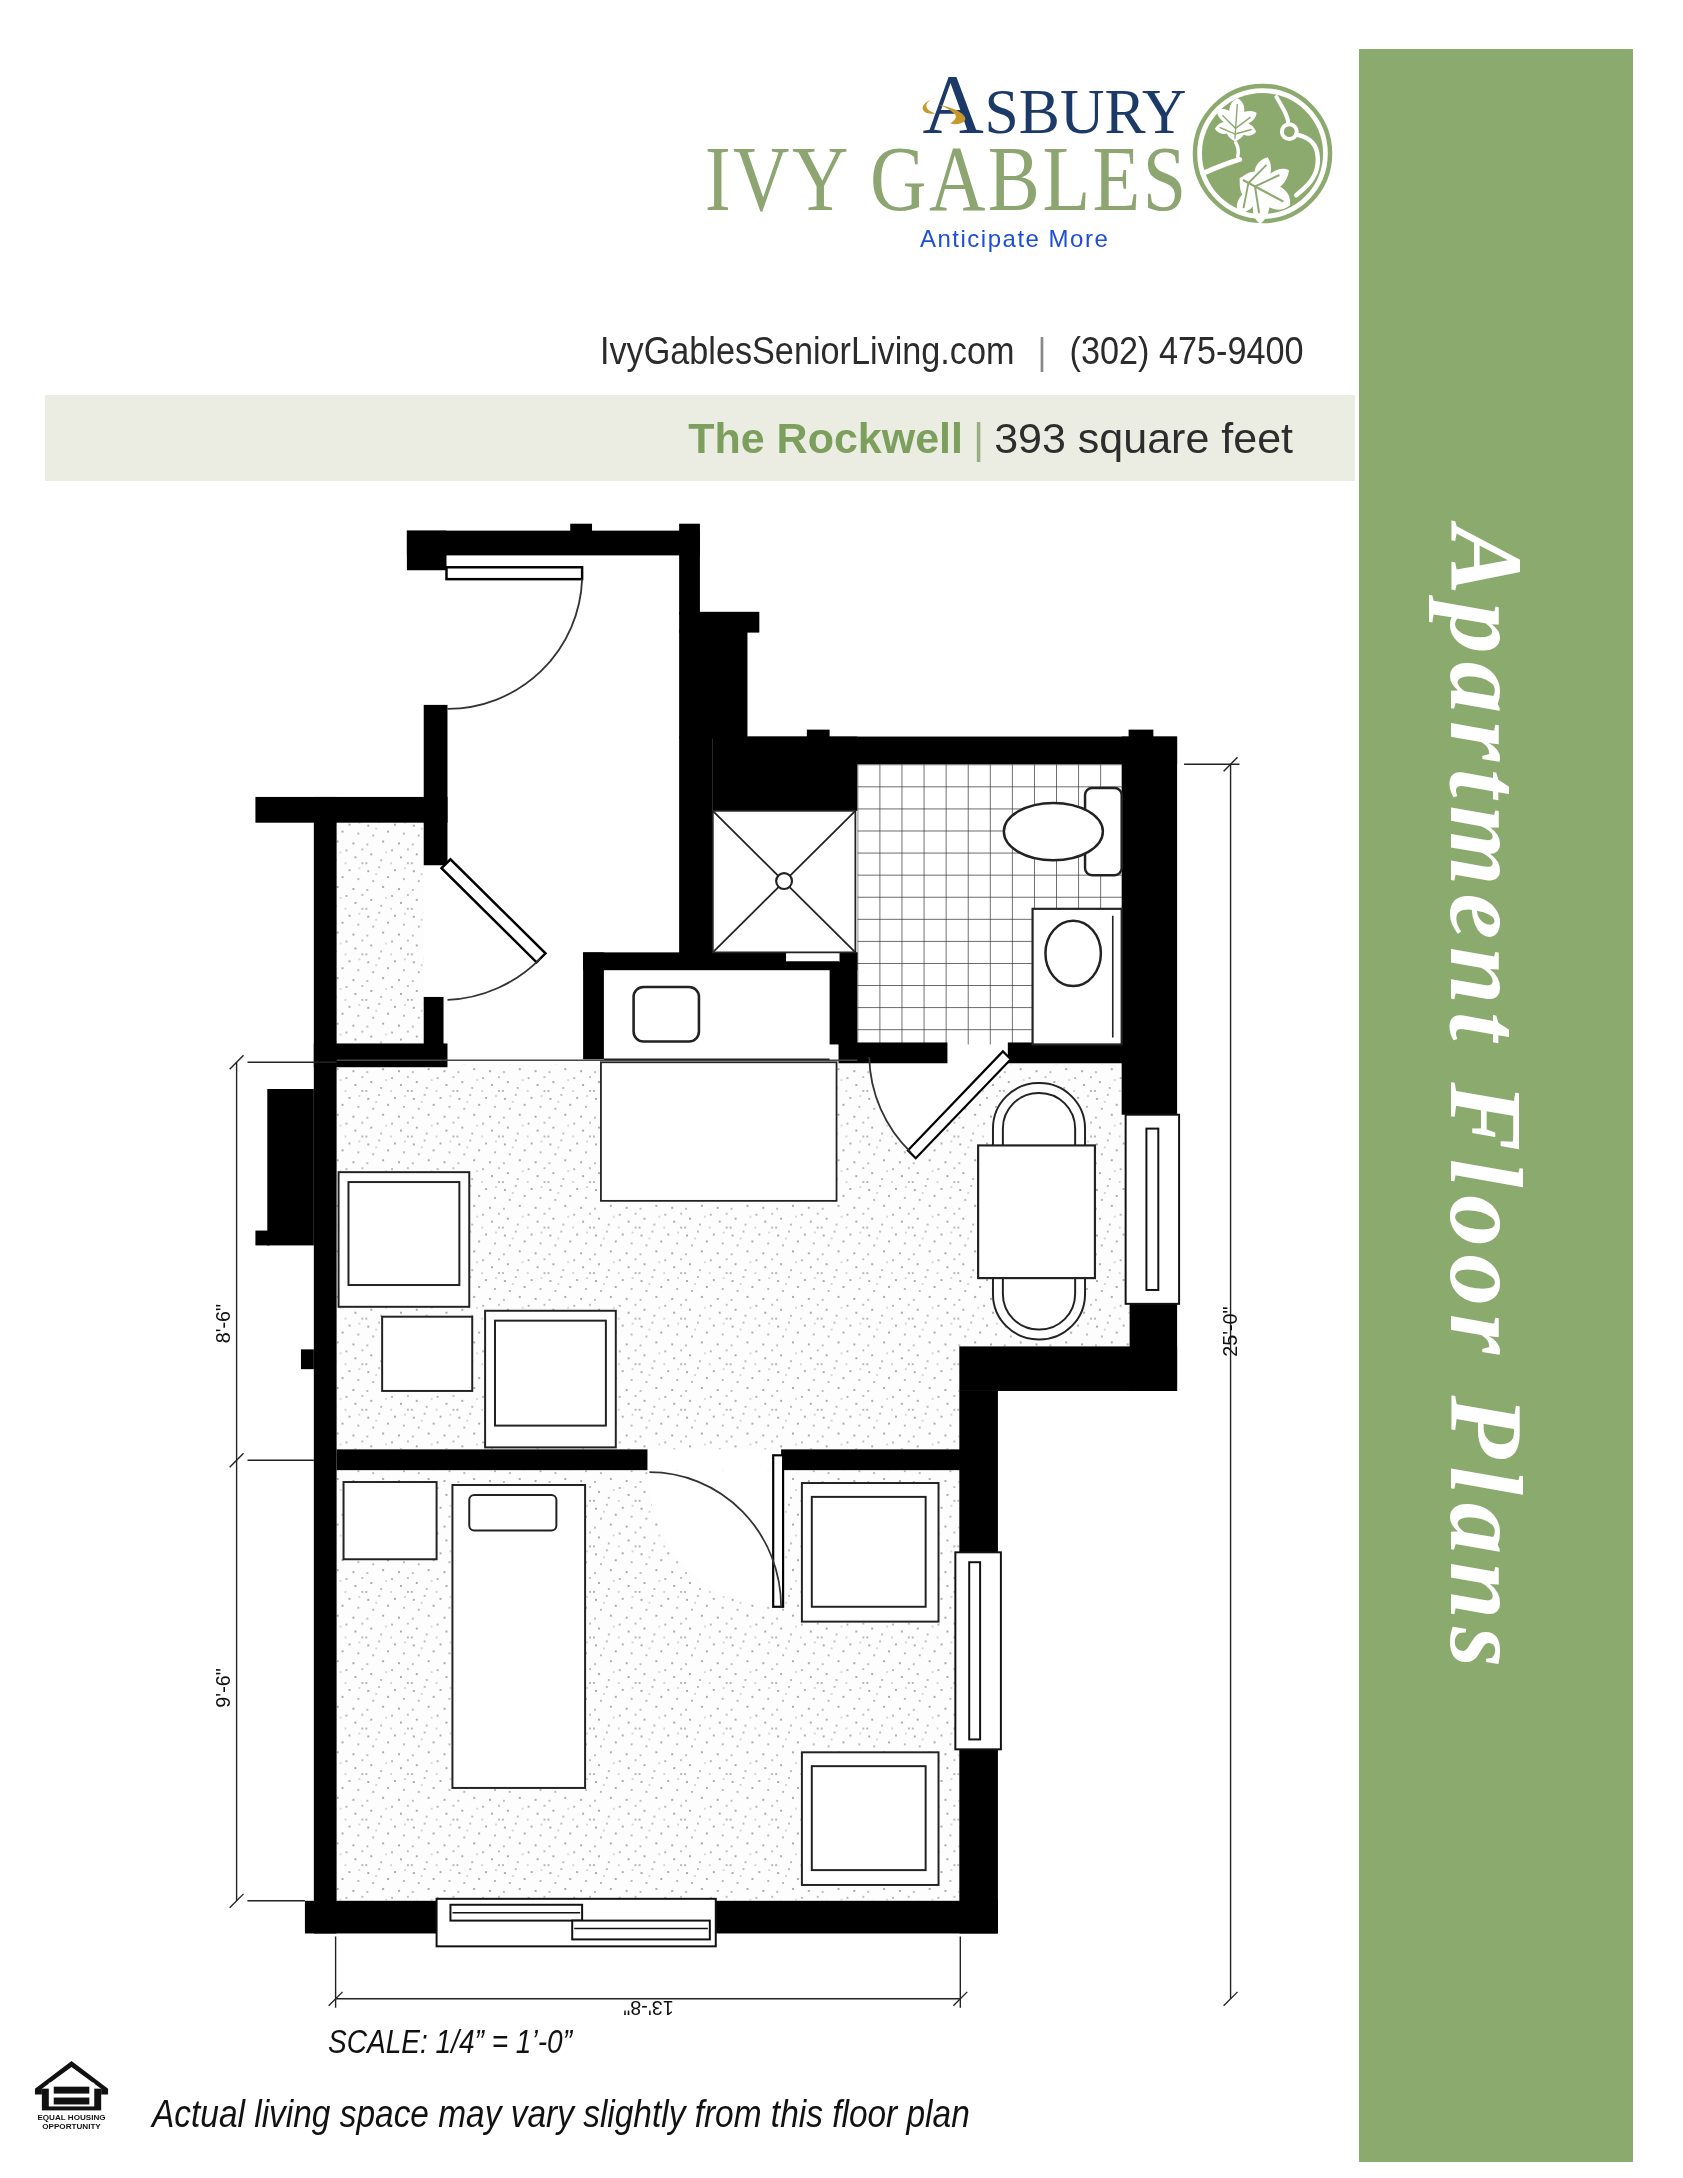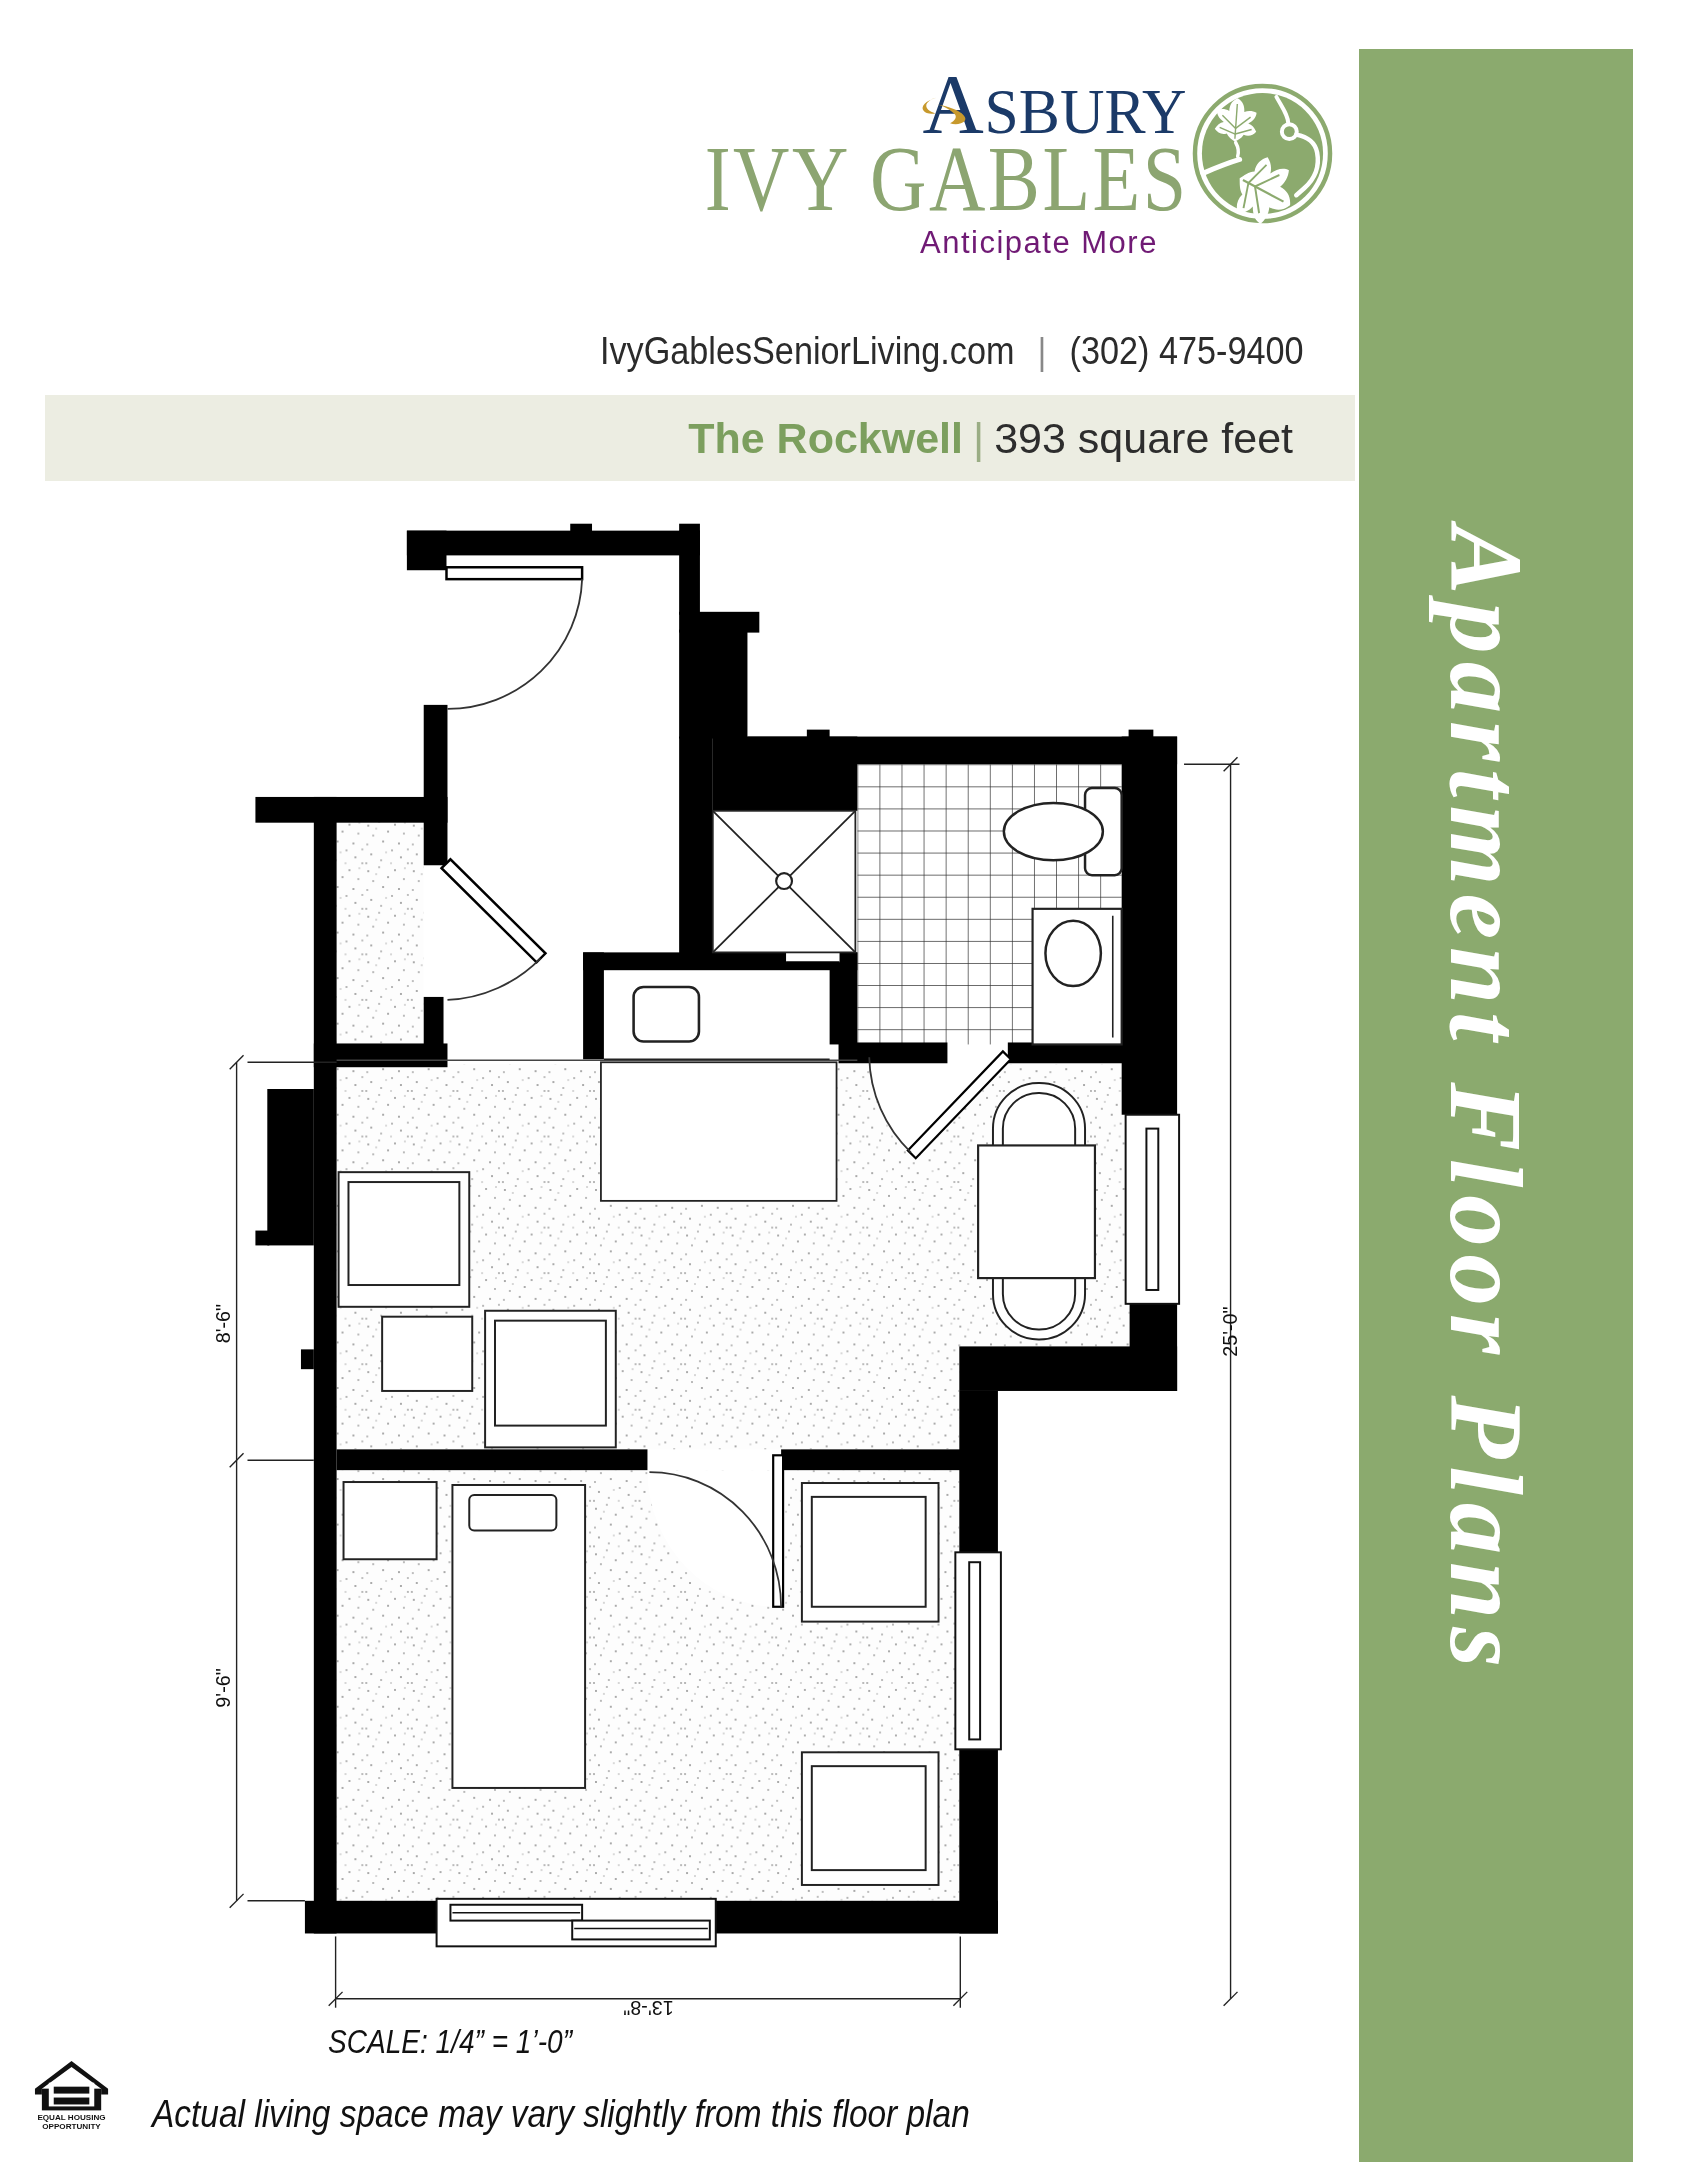--- a/index.html
+++ b/index.html
@@ -9,21 +9,21 @@
   #sidebar{left:1359px;top:49px;width:274px;height:2113px;background:#8baa6e;}
   #banner{left:45px;top:395px;width:1310px;height:86px;background:#ecede2;}
   #bannertext{left:45px;top:395px;width:1248px;height:82px;line-height:86px;text-align:right;
       font-size:43px;color:#2d2d2d;letter-spacing:0px;}
   #bannertext b{color:#7c9f5e;font-weight:bold;}
   #bannertext .sep{color:#9aad84;font-weight:normal;padding:0 10px;}
   #contact{left:600px;top:330px;width:891px;font-size:38px;color:#2b2b2b;white-space:nowrap;
       transform:scaleX(0.9);transform-origin:left top;}
   #contact .sep{color:#888;padding:0 26px;font-size:36px;}
   .serif{font-family:"Liberation Serif", serif;}
-  #anticipate{left:920px;top:225px;width:317px;color:#701a75;font-size:31px;letter-spacing:1.5px;white-space:nowrap;}
+  #anticipate{left:920px;top:225px;width:317px;color:#1d4ed8;font-size:24px;letter-spacing:1.5px;white-space:nowrap;}
   #scaletxt{left:328px;top:2023px;font-size:33px;font-style:italic;color:#111;
       transform:scaleX(0.85);transform-origin:left top;}
   #vary{left:152px;top:2093px;font-size:38px;font-style:italic;color:#111;white-space:nowrap;
       transform:scaleX(0.88);transform-origin:left top;}
   #plansvg{left:0;top:0;}
 </style>
 </head>
 <body>
 <div id="sidebar" class="abs">
   <svg width="274" height="2113" viewBox="0 0 277 2134">

